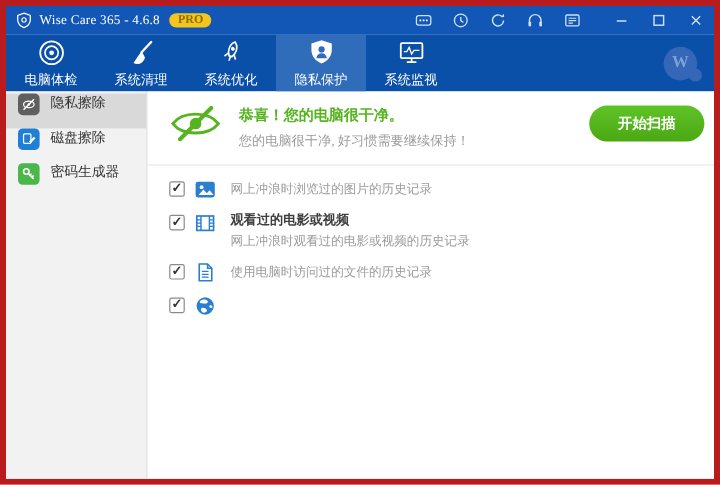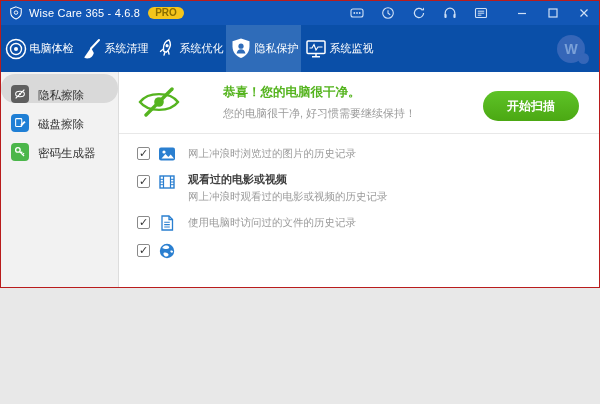--- a/index.html
+++ b/index.html
@@ -1,47 +1,47 @@
 <!DOCTYPE html>
 <html><head>
 <meta charset="utf-8">
 <style>
   * { margin:0; padding:0; box-sizing:border-box; }
   html,body { width:600px; height:404px; font-family:"Liberation Sans","DejaVu Sans",sans-serif; background:#e8e8e8; }
-  .window { width:600px; height:288px; border:1px solid #b91c1c; display:flex; flex-direction:column; overflow:hidden; background:#fff; }
+  .window { width:600px; height:404px; border:5px solid #b91c1c; display:flex; flex-direction:column; overflow:hidden; background:#fff;font-family:Liberation Serif, serif; }
 
   
   .titlebar { height:24px; background:#1257b6; display:flex; align-items:center; padding-left:8px; flex:0 0 auto; }
   .titlebar .logo { display:flex; align-items:center; margin-right:6px; }
   .titlebar .title { color:#fff; font-size:11px; letter-spacing:.2px; }
   .pro-badge { margin-left:8px; background:#f4c51c; color:#8a6d00; font-size:10px; font-weight:bold; padding:1px 7px; border-radius:7px; line-height:10px; }
   .tb-right { margin-left:auto; display:flex; align-items:center; height:100%; }
   .tb-btn { width:31px; height:24px; display:flex; align-items:center; justify-content:center; color:#cfe0f6; cursor:default; }
   .tb-btn svg { display:block; }
   .tb-gap { width:10px; }
 
   
   .nav { height:47px; background:#0a4fa8; display:flex; align-items:stretch; flex:0 0 auto; position:relative; }
-  .tab { width:75px; display:flex; flex-direction:row; align-items:center; justify-content:center; gap:2px; color:#fff; font-size:11px; cursor:default; }
+  .tab { width:75px; display:flex; flex-direction:column; align-items:center; justify-content:center; gap:2px; color:#fff; font-size:11px; cursor:default; }
   .tab.selected { background:#2f6cb9; }
   .tab .tab-icon { height:26px; display:flex; align-items:center; justify-content:center; }
   .nav-avatar { position:absolute; right:14px; top:10px; width:28px; height:28px; }
   .nav-avatar .big { width:28px; height:28px; border-radius:50%; background:#3566b8; color:#7ba1d8; font-size:14px; font-weight:bold; display:flex; align-items:center; justify-content:center; }
   .nav-avatar .small { position:absolute; right:-4px; bottom:-1px; width:11px; height:11px; border-radius:50%; background:#3566b8; }
 
   
   .body { flex:1; display:flex; min-height:0; }
   .sidebar { width:118px; background:#f2f2f2; border-right:1px solid #ddd; padding-top:2px; flex:0 0 auto; }
-  .side-item { height:29px; display:flex; align-items:flex-end; gap:9px; padding-left:10px; font-size:11.5px; color:#333; cursor:default;border-radius:14px; }
+  .side-item { height:29px; display:flex; align-items:flex-start; gap:9px; padding-left:10px; font-size:11.5px; color:#333; cursor:default; }
   .side-item.selected { background:#d9d9d9; }
   .side-icon { width:18px; height:18px; border-radius:4px; display:flex; align-items:center; justify-content:center; flex:0 0 auto; }
   .si-gray { background:#5f5f5f; } .si-blue { background:#1f7fd5; } .si-green { background:#4bb64a; }
 
   .main { flex:1; background:#fff; display:flex; flex-direction:column; min-width:0; }
-  .clean-header { display:flex; align-items:flex-end; padding:12px 20px 12px 18px; border-bottom:1px solid #e8e8e8; flex:0 0 auto;gap:28px; }
+  .clean-header { display:flex; align-items:flex-start; padding:12px 8px 12px 18px; border-bottom:1px solid #e8e8e8; flex:0 0 auto; }
   .clean-header .txt { margin-left:14px; }
   .clean-title { color:#55b41f; font-size:12.5px; font-weight:bold; }
   .clean-sub { color:#9b9b9b; font-size:11px; margin-top:5px; }
   .scan-btn { margin-left:auto; width:96px; height:30px; border:none; border-radius:15px; background:linear-gradient(#5ec327,#4ba813); color:#fff; font-size:12px; font-weight:bold; font-family:inherit; cursor:pointer; }
 
   .item-list { padding:10px 0 0 18px; }
   .item-row { display:flex; align-items:flex-start; margin-bottom:9px; }
   .checkbox { width:13px; height:13px; border:1px solid #8a8a8a; background:#fff; border-radius:2px; font-size:11px; line-height:11px; color:#333; text-align:center; margin-top:3px; cursor:pointer; font-weight:bold; }
   .item-icon { width:18px; height:18px; margin-left:8px; margin-top:1px; flex:0 0 auto; }
   .item-txt { margin-left:12px; }

